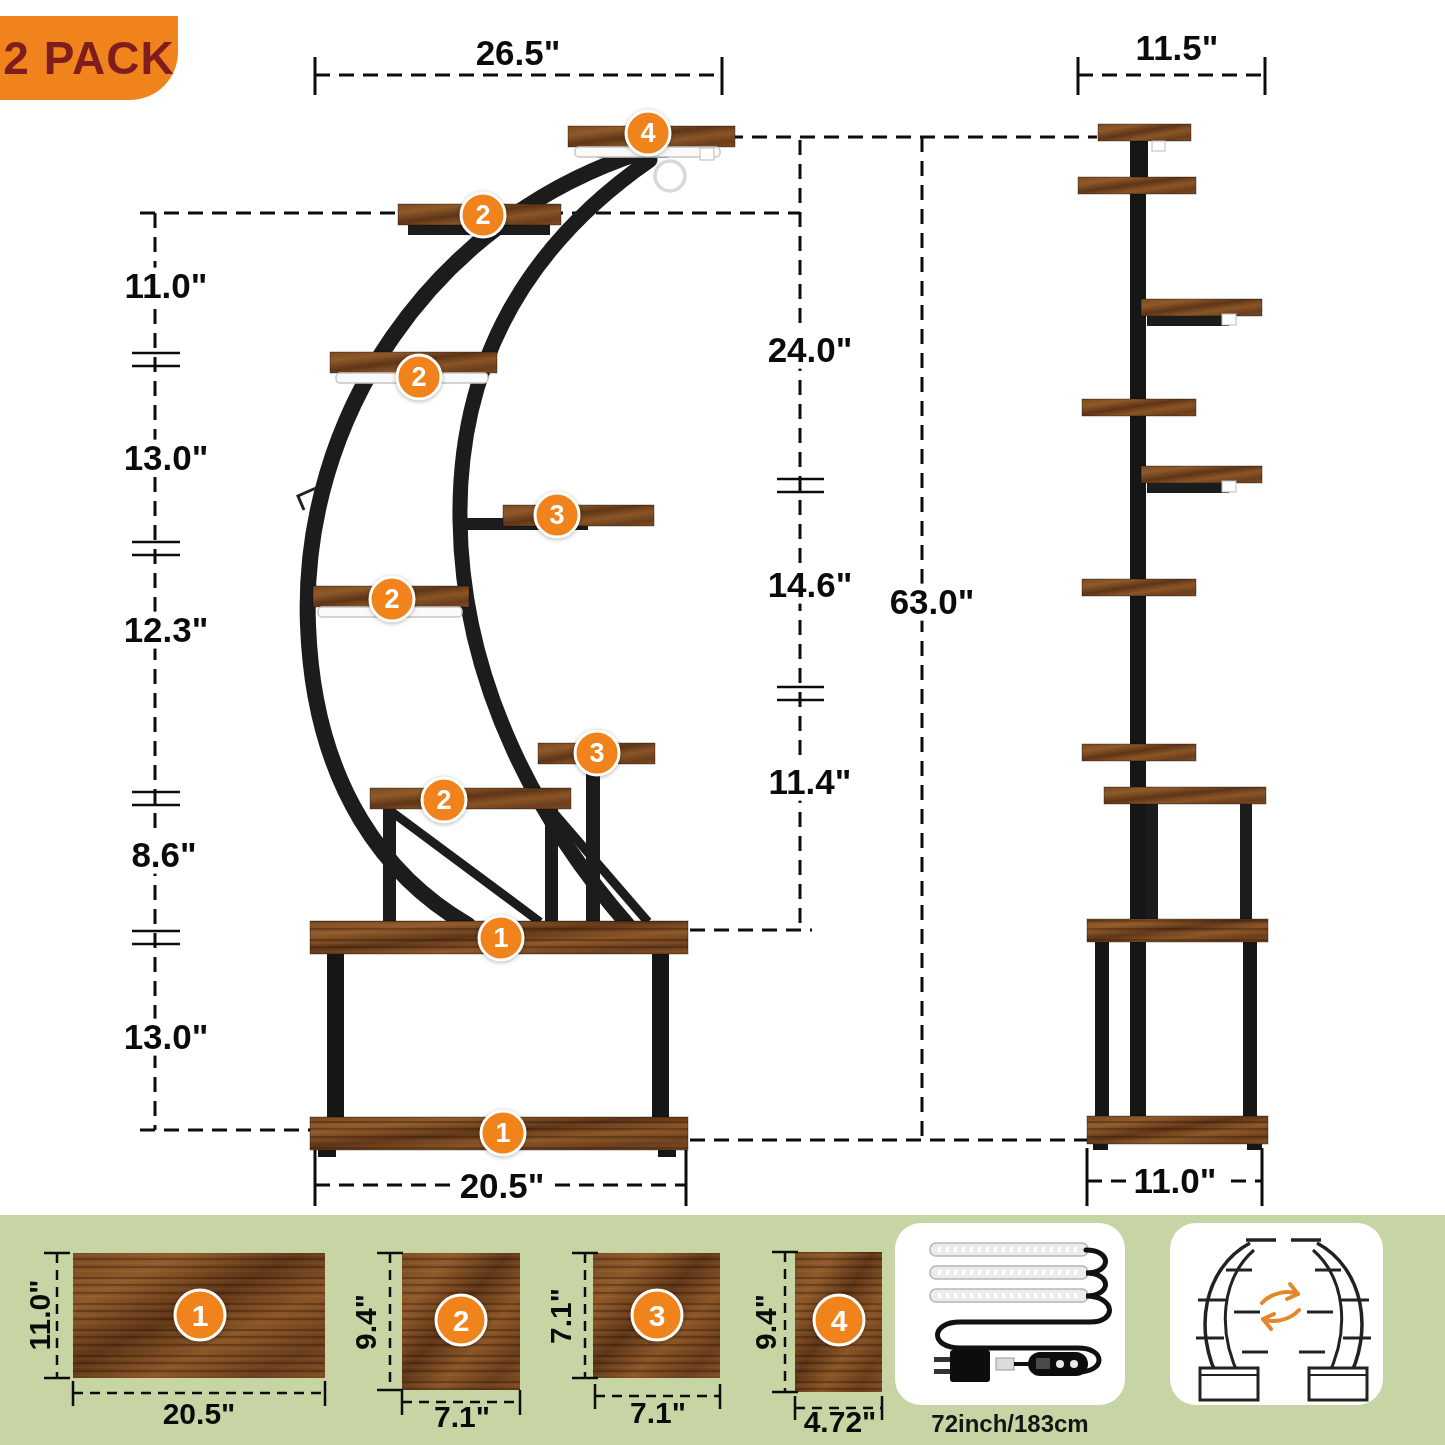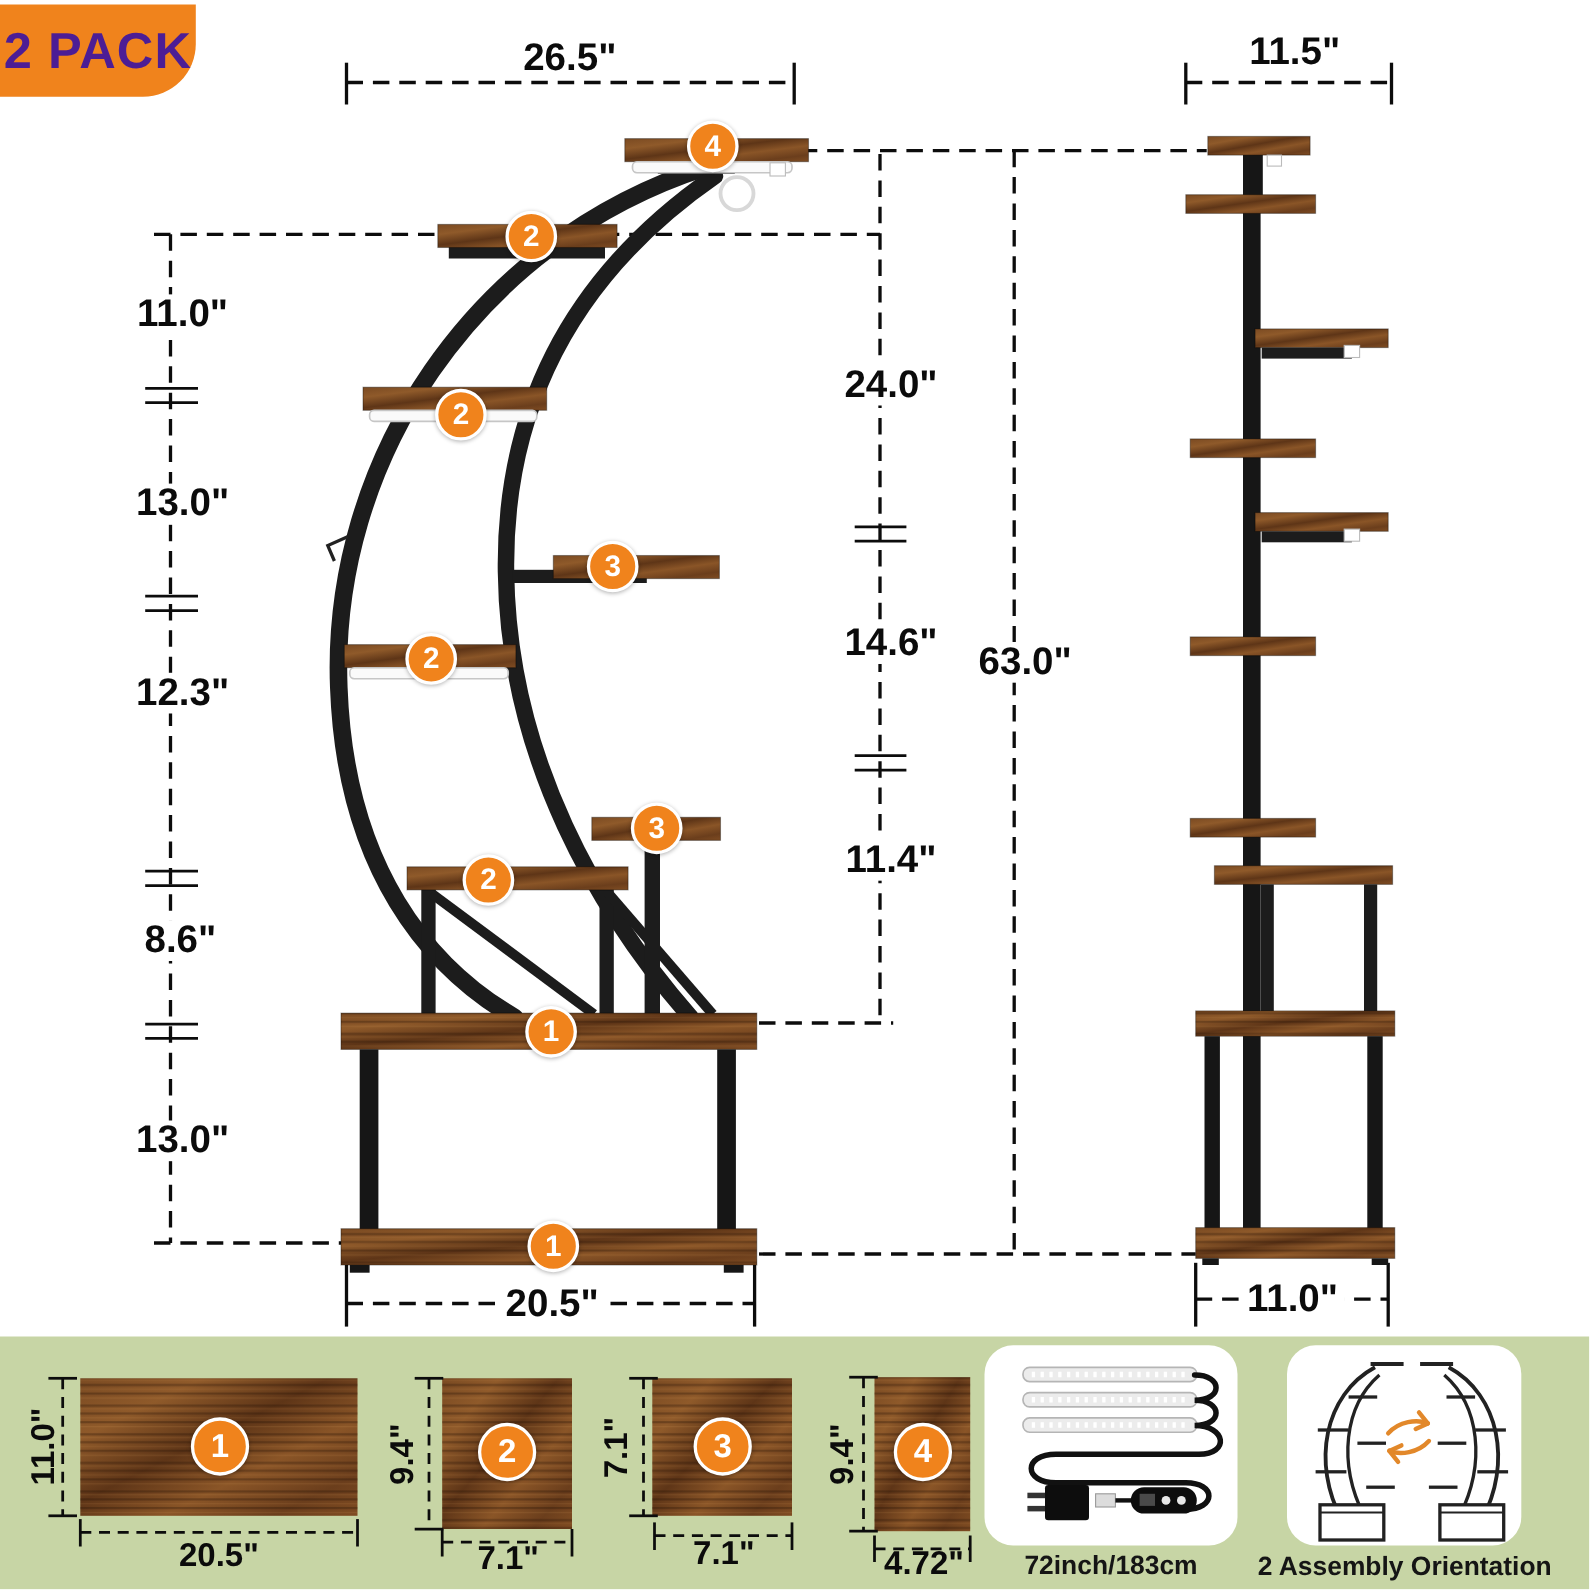--- a/index.html
+++ b/index.html
@@ -1,22 +1,22 @@
 <!DOCTYPE html>
 <html style="--accent: #F0831C;"><head>
 <meta charset="utf-8">
 <style>
   html,body{margin:0;padding:0;background:#fff;}
   #canvas{position:relative;width:1445px;height:1445px;overflow:hidden;
           font-family:"Liberation Sans",sans-serif;background:#fff;}
   #gfx{position:absolute;left:0;top:0;z-index:1;}
   .txt-layer{position:absolute;left:0;top:0;width:100%;height:100%;z-index:2;}
 
-  .pack-badge{position:absolute;left:0;top:4px;width:178px;height:84px;
-    background:var(--accent,#F0831C);color:#4c1d95;font-weight:700;font-size:46px;
+  .pack-badge{position:absolute;left:0;top:16px;width:178px;height:84px;
+    background:var(--accent,#F0831C);color:#7f1d1d;font-weight:700;font-size:46px;
     display:flex;align-items:center;justify-content:center;
     border-radius:0 0 48px 0;letter-spacing:1px;}
 
   .dim{position:absolute;transform:translate(-50%,-50%);font-weight:700;
     font-size:35px;color:#0b0b0b;background:#fff;padding:0 6px;line-height:1.05;
     white-space:nowrap;}
   .dim.nobg{background:transparent;}
   .dim.green{background:transparent;font-size:30px;}
   .dim.vert{transform:translate(-50%,-50%) rotate(-90deg);background:transparent;
     font-size:30px;}
@@ -312,16 +312,15 @@
 
   <div class="dim vert" style="left:561px;top:1316px">7.1"</div>
   <div class="dim green" style="left:658px;top:1413px">7.1"</div>
   <div class="badge badge-lg" style="left:657px;top:1315px">3</div>
 
   <div class="dim vert" style="left:766px;top:1322px">9.4"</div>
   <div class="dim green" style="left:840px;top:1422px">4.72"</div>
   <div class="badge badge-lg" style="left:839px;top:1320px">4</div>
 
   <div class="caption" style="left:1010px;top:1424px">72inch/183cm</div>
-  <div class="caption" style="left:1277px;top:1425px">2 Assembly Orientation</div>
 </div>
 
 </div>
 
 </body></html>

